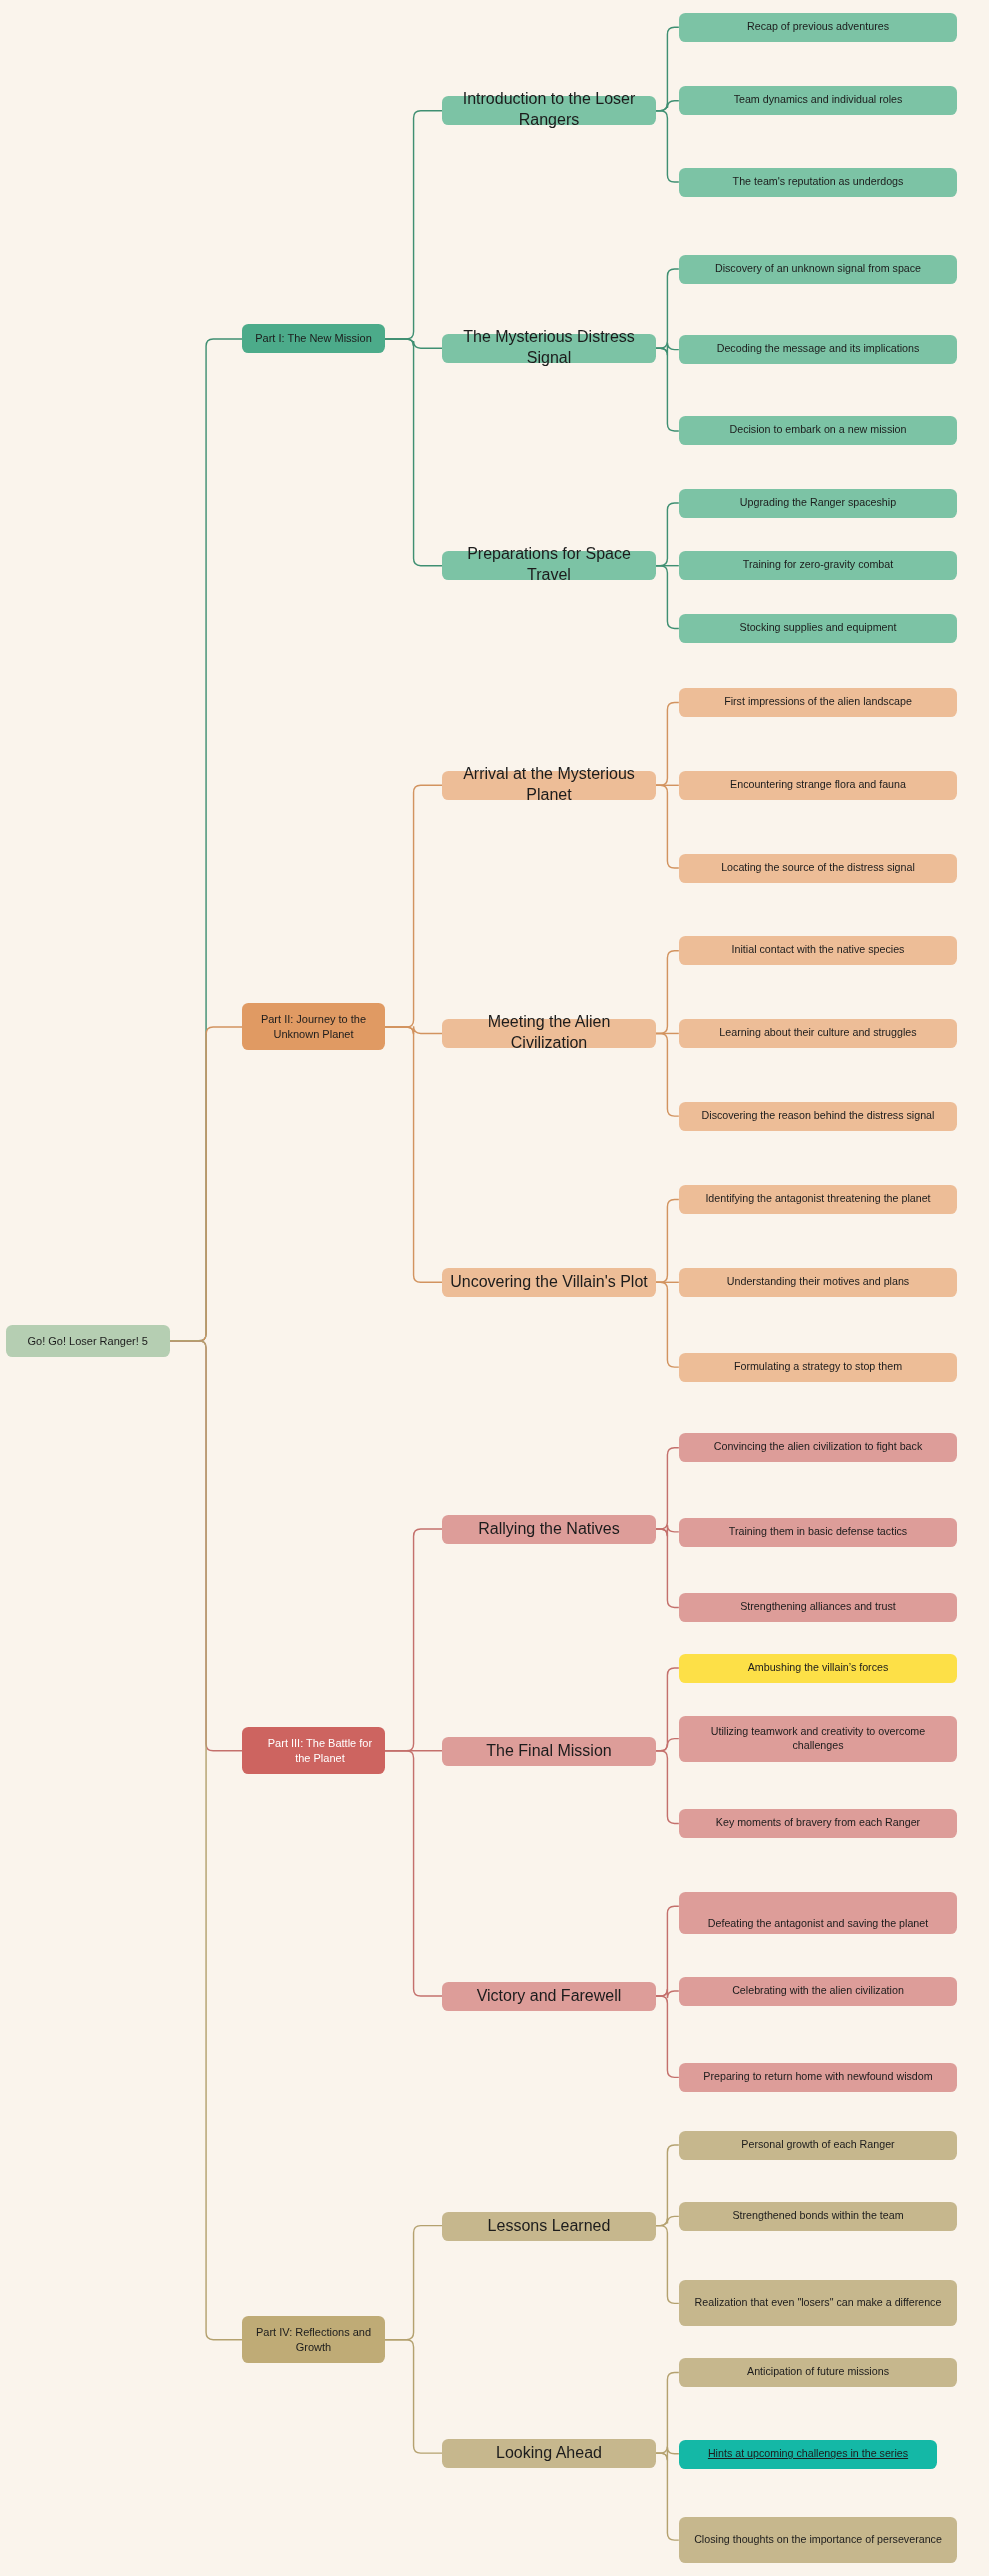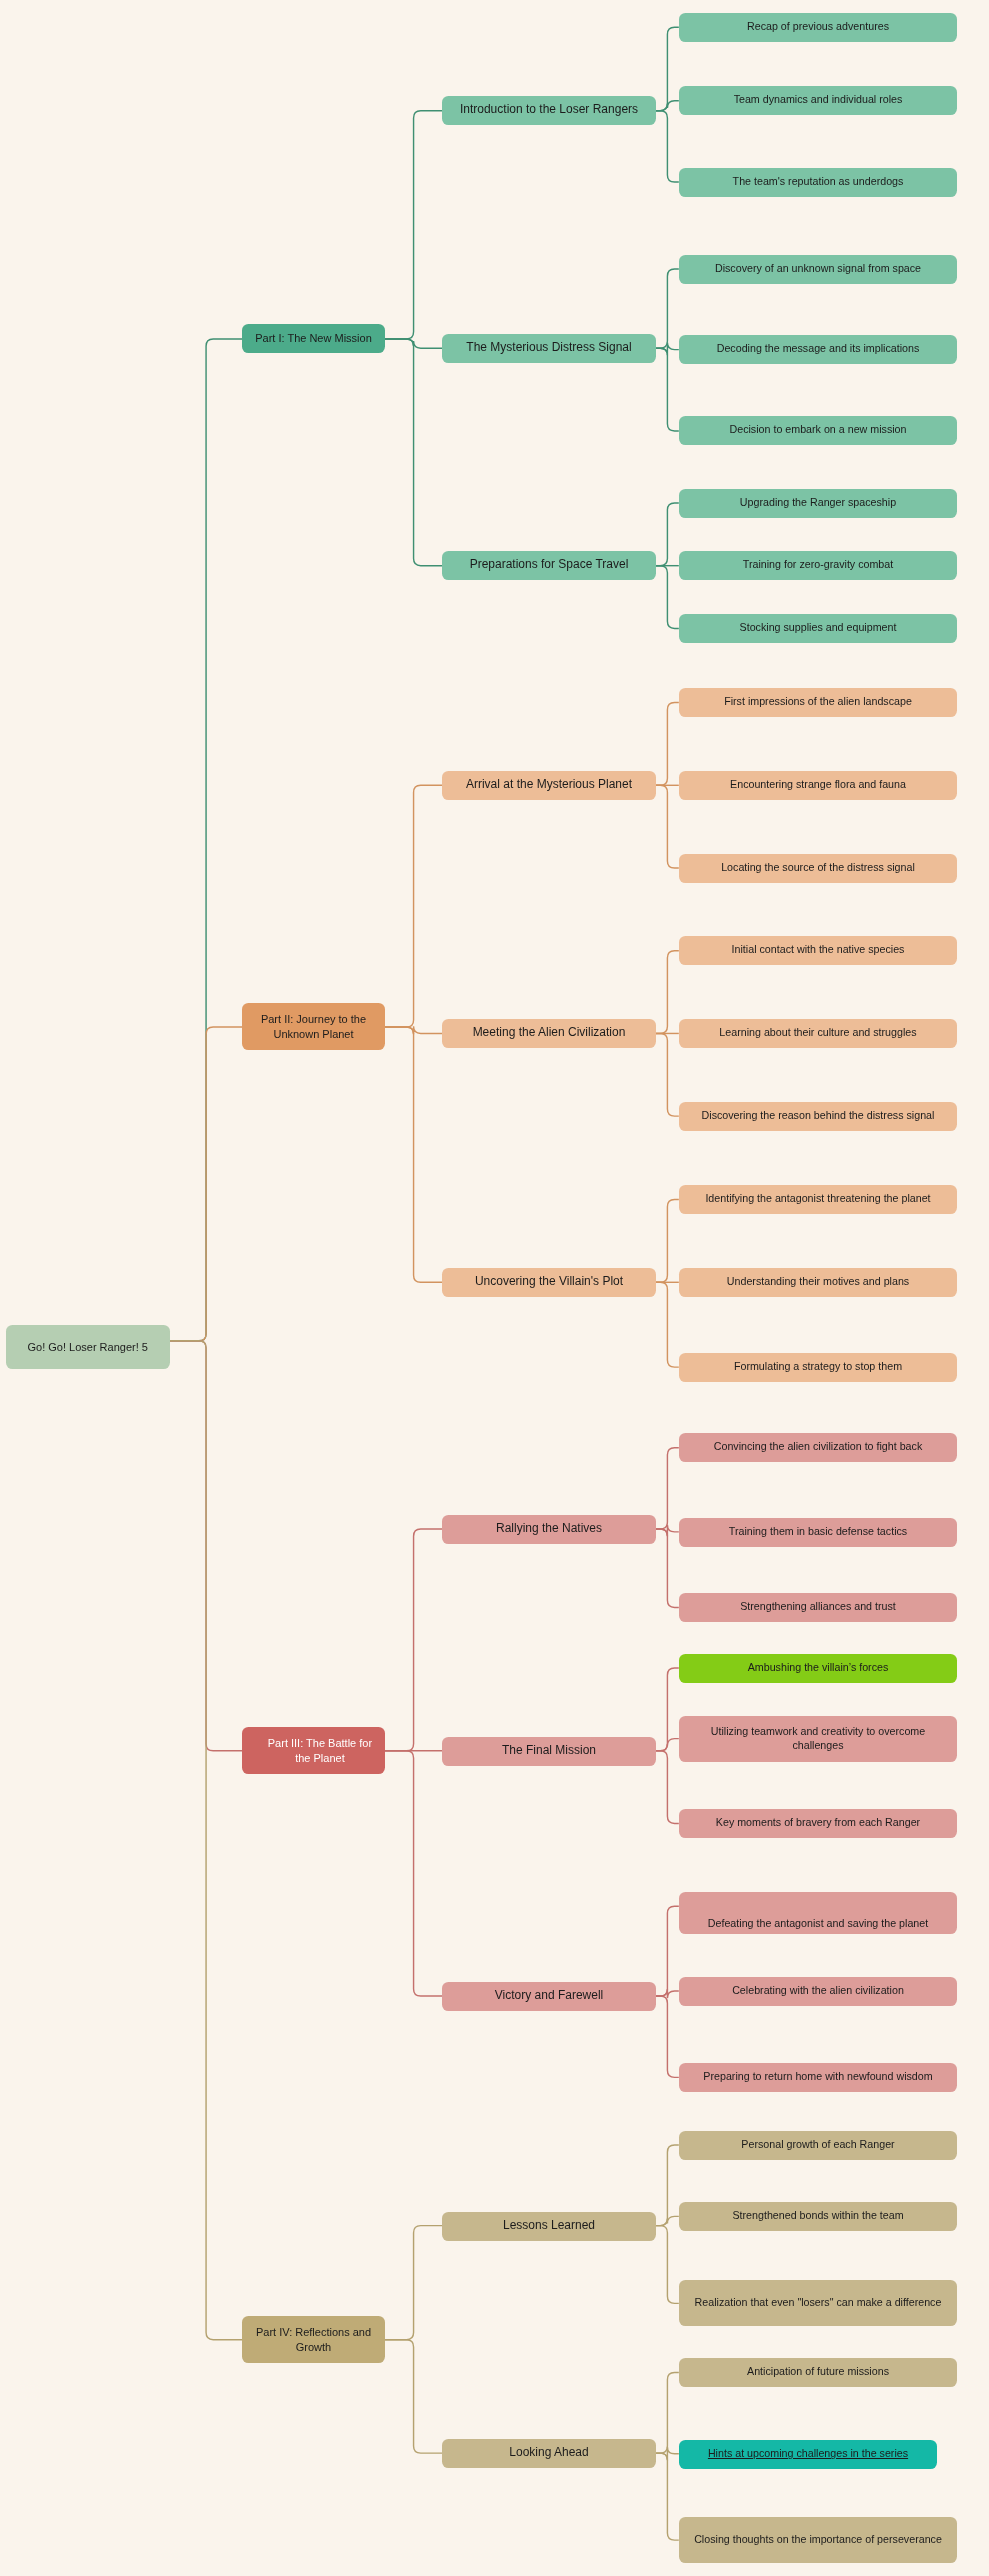--- a/index.html
+++ b/index.html
@@ -17,21 +17,21 @@
     display:flex;align-items:center;justify-content:center;
     text-align:center;
     border-radius:6.4px;
     line-height:1.30;
     color:#1c1c1c;
     padding:2.9px 7.1px;
     -webkit-font-smoothing:antialiased;
   }
   .n-root{font-size:11px;}
   .n-l1{font-size:11px;}
-  .n-l2{font-size:12px;}
+  .n-l2{font-size:16px;}
   .n-l3{font-size:10.7px;}
 </style>
 </head>
 <body>
 
 <div id="mindmap">
   <svg class="edges" id="edge-layer" viewBox="0 0 1387 3612" width="989" height="2576">
       <path d="M 238 1880 L 279 1880 Q 289 1880 289 1870 L 289 485 Q 289 475 299 475 L 340 475" fill="none" stroke="#3f8f72" stroke-width="2"></path>
       <path d="M 540 475 L 570 475 Q 580 475 580 465 L 580 165 Q 580 155 590 155 L 620 155" fill="none" stroke="#3f8f72" stroke-width="2"></path>
       <path d="M 920 155 L 926 155 Q 936 155 936 145 L 936 48 Q 936 38 946 38 L 952 38" fill="none" stroke="#3f8f72" stroke-width="2"></path>
@@ -75,21 +75,21 @@
       <path d="M 540 3281 L 570 3281 Q 580 3281 580 3271 L 580 3131 Q 580 3121 590 3121 L 620 3121" fill="none" stroke="#b4a16f" stroke-width="2"></path>
       <path d="M 920 3121 L 926 3121 Q 936 3121 936 3111 L 936 3018 Q 936 3008 946 3008 L 952 3008" fill="none" stroke="#b4a16f" stroke-width="2"></path>
       <path d="M 920 3121 L 926 3121 Q 936 3121 936 3111 L 936 3118 Q 936 3108 946 3108 L 952 3108" fill="none" stroke="#b4a16f" stroke-width="2"></path>
       <path d="M 920 3121 L 926 3121 Q 936 3121 936 3131 L 936 3220 Q 936 3230 946 3230 L 952 3230" fill="none" stroke="#b4a16f" stroke-width="2"></path>
       <path d="M 540 3281 L 570 3281 Q 580 3281 580 3291 L 580 3430 Q 580 3440 590 3440 L 620 3440" fill="none" stroke="#b4a16f" stroke-width="2"></path>
       <path d="M 920 3440 L 926 3440 Q 936 3440 936 3430 L 936 3337 Q 936 3327 946 3327 L 952 3327" fill="none" stroke="#b4a16f" stroke-width="2"></path>
       <path d="M 920 3440 L 926 3440 Q 936 3440 936 3450 L 936 3431 Q 936 3441 946 3441 L 952 3441" fill="none" stroke="#b4a16f" stroke-width="2"></path>
       <path d="M 920 3440 L 926 3440 Q 936 3440 936 3450 L 936 3552 Q 936 3562 946 3562 L 952 3562" fill="none" stroke="#b4a16f" stroke-width="2"></path>
     </svg>
   <div id="node-layer">
-      <div class="node n-root" style="left: 5.7px; top: 1325px; width: 164px; min-height: 31px; height: 44px; background: rgb(181, 206, 178); color: rgb(28, 28, 28);">
+      <div class="node n-root" style="left: 5.7px; top: 1325px; width: 164px; min-height: 31px; height: 32px; background: rgb(181, 206, 178); color: rgb(28, 28, 28);">
         <span>Go! Go! Loser Ranger! 5</span>
       </div>
       <div class="node n-l1" style="left: 242px; top: 324px; width: 143px; min-height: 28.5px; height: 28.5px; background: rgb(76, 171, 138); color: rgb(28, 28, 28);">
         <span>Part I: The New Mission</span>
       </div>
       <div class="node n-l2" style="left: 442px; top: 96px; width: 214px; min-height: 28.5px; height: 28.5px; background: rgb(124, 195, 165);">
         <span>Introduction to the Loser Rangers</span>
       </div>
       <div class="node n-l3" style="left: 679px; top: 13px; width: 278px; min-height: 28.5px; height: 28.5px; background: rgb(124, 195, 165);">
         <span>Recap of previous adventures</span>
@@ -174,21 +174,21 @@
       </div>
       <div class="node n-l3" style="left: 679px; top: 1518px; width: 278px; min-height: 28.5px; height: 28.5px; background: rgb(221, 157, 153);">
         <span>Training them in basic defense tactics</span>
       </div>
       <div class="node n-l3" style="left: 679px; top: 1593px; width: 278px; min-height: 28.5px; height: 28.5px; background: rgb(221, 157, 153);">
         <span>Strengthening alliances and trust</span>
       </div>
       <div class="node n-l2" style="left: 442px; top: 1737px; width: 214px; min-height: 28.5px; height: 28.5px; background: rgb(221, 157, 153);">
         <span>The Final Mission</span>
       </div>
-      <div class="node n-l3" style="left: 679px; top: 1654px; width: 278px; min-height: 28.5px; height: 28.5px; background: #84cc16;">
+      <div class="node n-l3" style="left: 679px; top: 1654px; width: 278px; min-height: 28.5px; height: 28.5px; background: #fde047;">
         <span>Ambushing the villain’s forces</span>
       </div>
       <div class="node n-l3" style="left: 679px; top: 1716px; width: 278px; min-height: 46px; height: 46px; background: rgb(221, 157, 153);">
         <span>Utilizing teamwork and creativity to overcome challenges</span>
       </div>
       <div class="node n-l3" style="left: 679px; top: 1809px; width: 278px; min-height: 28.5px; height: 28.5px; background: rgb(221, 157, 153);">
         <span>Key moments of bravery from each Ranger</span>
       </div>
       <div class="node n-l2" style="left: 442px; top: 1982px; width: 214px; min-height: 28.5px; height: 28.5px; background: rgb(221, 157, 153);">
         <span>Victory and Farewell</span>

